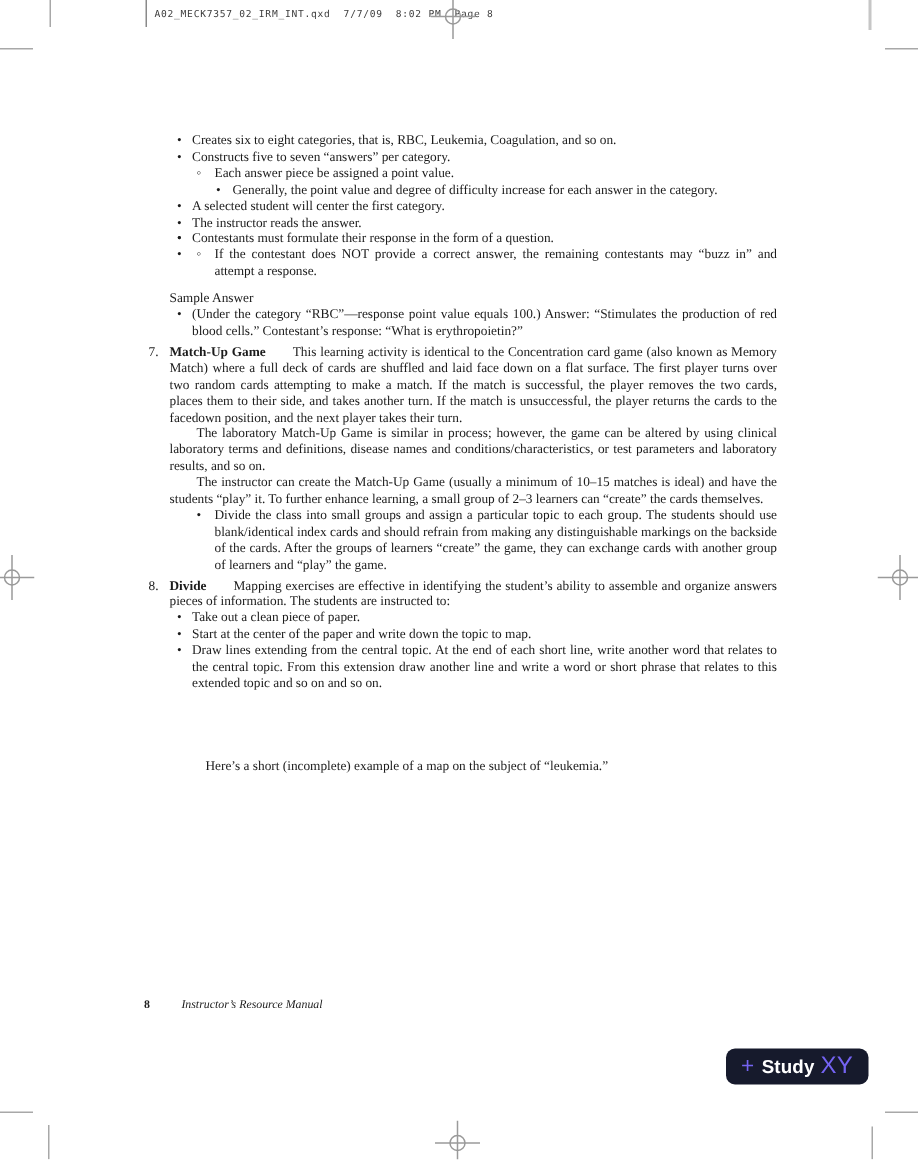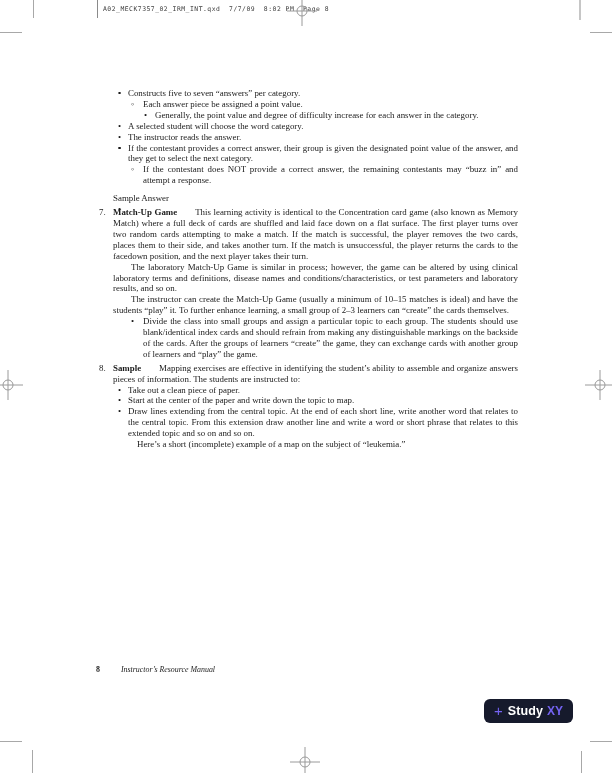--- a/index.html
+++ b/index.html
@@ -47,21 +47,21 @@
   .b1 > .mk { position: absolute; left: 19px; top: 0; }
   .b2 { position: relative; padding-left: 44px; }
   .b2 > .mk { position: absolute; left: 32px; top: 0; }
   .b3 { position: relative; padding-left: 56px; }
   .b3 > .mk { position: absolute; left: 45px; top: 0; }
   .head { padding-left: 14px; margin-top: 7px; }
   .item { position: relative; padding-left: 14px; margin-top: 3px; }
   .item > .num { position: absolute; left: 0; top: 0; }
   .run-title { font-weight: bold; margin-right: 18px; }
   .p-ind { margin-left: 14px; text-indent: 18px; }
-  .closing { margin-left: 14px; text-indent: 24px; }
+  .closing { margin-left: 14px; text-indent: 24px; margin-top: 44px; }
 
   
   .footer { position: absolute; left: 96px; top: 665px; font-size: 7.9px; }
   .pageno { font-weight: bold; }
   .booktitle { font-style: italic; margin-left: 19px; }
 
   
   .badge {
     position: absolute; left: 484px; top: 699px; height: 24px;
     display: inline-flex; align-items: center; gap: 5px;
@@ -73,21 +73,21 @@
     color: var(--brand-accent, #7e66f0);
     font-size: 15px; font-weight: 400; line-height: 1;
     margin-top: -1px;
   }
   .badge .brand-main {
     color: var(--brand-text, #ffffff);
     font-size: 12.5px; font-weight: 800; letter-spacing: 0.1px;
   }
   .badge .brand-suffix {
     color: var(--brand-accent, #7e66f0);
-    font-size: 12px; font-weight: 700; letter-spacing: 0.1px;
+    font-size: 16px; font-weight: 400; letter-spacing: 0.1px;
     margin-left: -1px;
     text-align: center;
   }
 </style>
 </head>
 <body>
 
 <div class="sheet">
 
   <div class="slug-rule"></div>
@@ -120,78 +120,80 @@
   <div class="crop tr-h"></div>
   <div class="crop bl-h"></div>
   <div class="crop bl-v"></div>
   <div class="crop br-h"></div>
   <div class="crop br-v"></div>
 
   <div class="content">
 
     <div class="b1">
       <span class="mk">•</span>
+      <span>Creates six to eight categories, that is, RBC, Leukemia, Coagulation, and so on.</span>
     </div>
     <div class="b1">
       <span class="mk">•</span>
       <span>Constructs five to seven “answers” per category.</span>
     </div>
     <div class="b2">
       <span class="mk">◦</span>
       <span>Each answer piece be assigned a point value.</span>
     </div>
     <div class="b3">
       <span class="mk">•</span>
       <span>Generally, the point value and degree of difficulty increase for each answer in the category.</span>
     </div>
 
 
     <div class="b1">
       <span class="mk">•</span>
-      <span>A selected student will choose the word category.</span>
+      <span>A selected student will center the first category.</span>
     </div>
     <div class="b1">
       <span class="mk">•</span>
       <span>The instructor reads the answer.</span>
     </div>
     <div class="b1">
       <span class="mk">•</span>
     </div>
     <div class="b1">
       <span class="mk">•</span>
-    </div>
-    <div class="b1">
-      <span class="mk">•</span>
-      <span>If the contestant provides a correct answer, their group is given the designated point value of the answer, and they get to select the next category.</span>
+      <span>Contestants must formulate their response in the form of a question.</span>
+    </div>
+    <div class="b1">
+      <span class="mk">•</span>
     </div>
     <div class="b2">
       <span class="mk">◦</span>
       <span>If the contestant does NOT provide a correct answer, the remaining contestants may “buzz in” and attempt a response.</span>
     </div>
 
     <div class="head">Sample Answer</div>
 
     <div class="b1">
       <span class="mk">•</span>
+      <span>(Under the category “RBC”—response point value equals 100.) Answer: “Stimulates the production of red blood cells.” Contestant’s response: “What is erythropoietin?”</span>
     </div>
 
     <div class="item">
       <span class="num">7.</span>
       <span class="run-title">Match-Up Game</span><span>This learning activity is identical to the Concentration card game (also known as Memory Match) where a full deck of cards are shuffled and laid face down on a flat surface. The first player turns over two random cards attempting to make a match. If the match is successful, the player removes the two cards, places them to their side, and takes another turn. If the match is unsuccessful, the player returns the cards to the facedown position, and the next player takes their turn.</span>
     </div>
     <div class="p-ind">The laboratory Match-Up Game is similar in process; however, the game can be altered by using clinical laboratory terms and definitions, disease names and conditions/characteristics, or test parameters and laboratory results, and so on.</div>
     <div class="p-ind">The instructor can create the Match-Up Game (usually a minimum of 10–15 matches is ideal) and have the students “play” it. To further enhance learning, a small group of 2–3 learners can “create” the cards themselves.</div>
     <div class="b2">
       <span class="mk">•</span>
       <span>Divide the class into small groups and assign a particular topic to each group. The students should use blank/identical index cards and should refrain from making any distinguishable markings on the backside of the cards. After the groups of learners “create” the game, they can exchange cards with another group of learners and “play” the game.</span>
     </div>
 
     <div class="item">
       <span class="num">8.</span>
-      <span class="run-title">Sample</span><span>Mapping exercises are effective in identifying the student’s ability to assemble and organize answers pieces of information. The students are instructed to:</span>
+      <span class="run-title">Divide</span><span>Mapping exercises are effective in identifying the student’s ability to assemble and organize answers pieces of information. The students are instructed to:</span>
     </div>
     <div class="b1">
       <span class="mk">•</span>
       <span>Take out a clean piece of paper.</span>
     </div>
     <div class="b1">
       <span class="mk">•</span>
       <span>Start at the center of the paper and write down the topic to map.</span>
     </div>
     <div class="b1">

